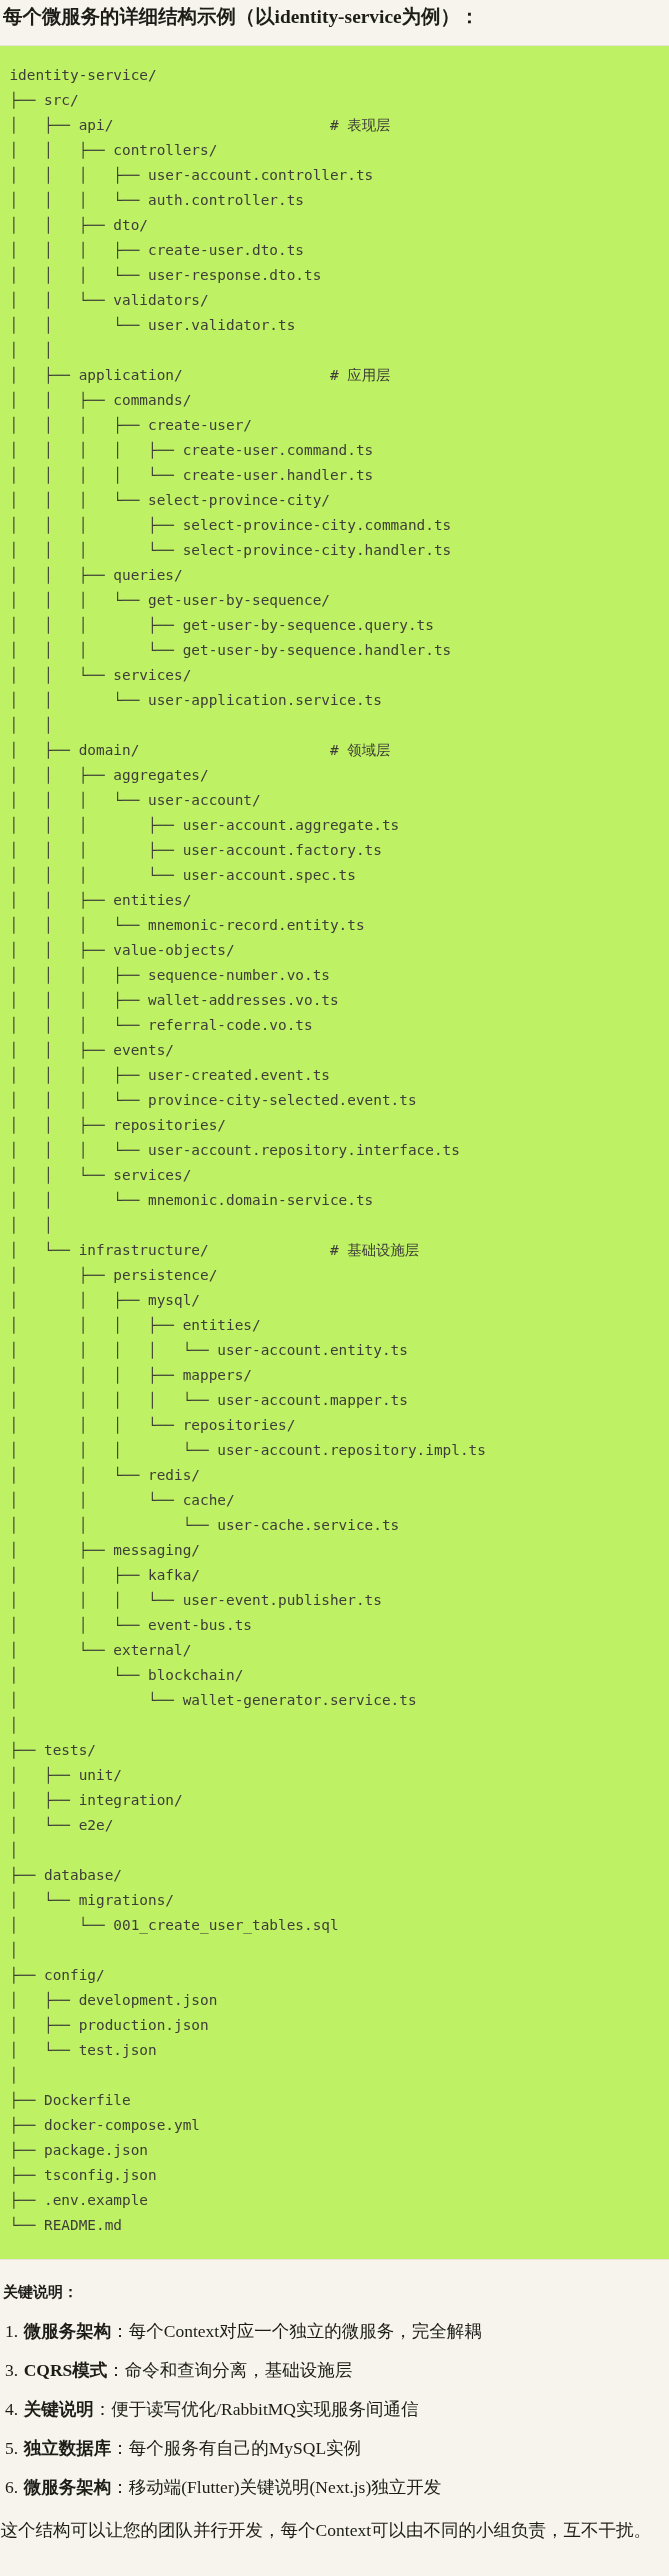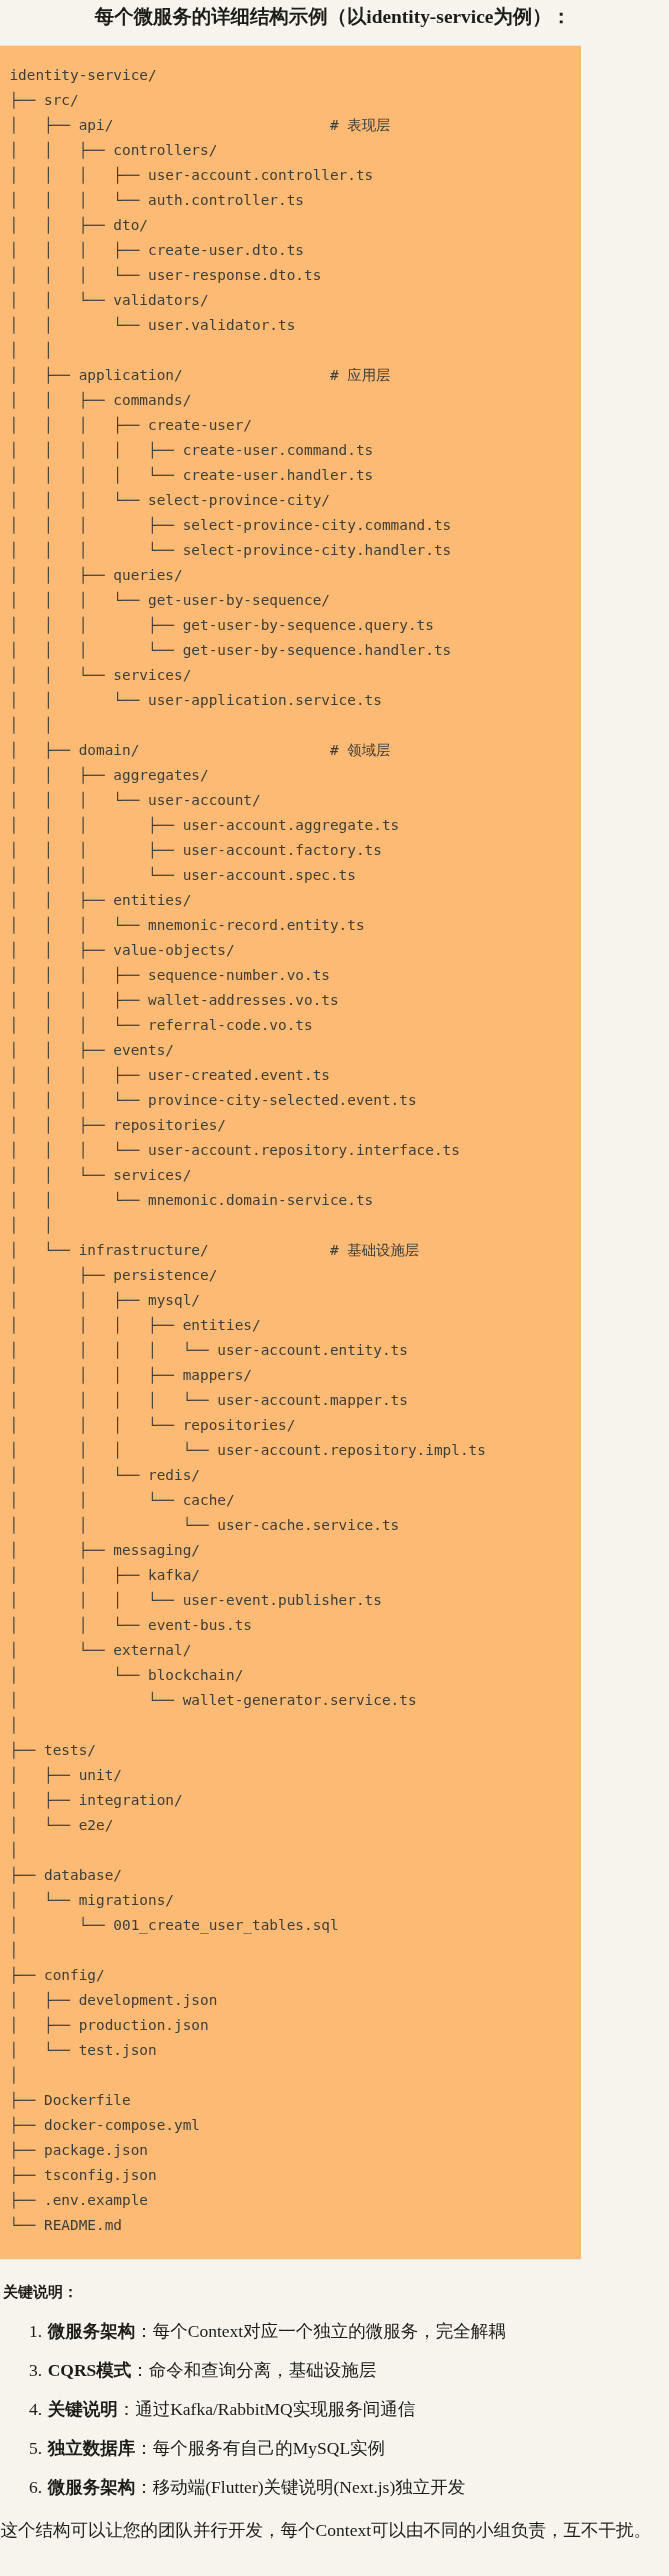--- a/index.html
+++ b/index.html
@@ -14,48 +14,47 @@
     min-height: 2576px;
     box-sizing: border-box;
     padding-top: 3.8px;
     overflow: hidden;
   }
   .doc-title {
     font-size: 19.4px;
     font-weight: bold;
     line-height: 1.35;
     margin: 0 6.3px 15px 3.1px;
-    text-align: center;
   }
   .code-block {
-    background: #fdba74;
+    background: #bef264;
     border-top: 0.6px solid #e7e4da;
     border-bottom: 0.6px solid #e7e4da;
     padding: 17.5px 6.3px 21px 9.4px;
     box-sizing: border-box;
-    width: 581px;
+    width: 669px;
     overflow: hidden;
   }
   .code-block pre {
     margin: 0;
     font-family: "DejaVu Sans Mono", monospace;
     font-size: 14.4px;
     line-height: 25px;
     color: #3e3d37;
     white-space: pre;
   }
   .notes-heading {
     font-size: 15px;
     font-weight: bold;
     margin: 22.5px 0 16.3px 3.1px;
   }
   .notes-list {
     list-style: none;
-    margin: 15px;
-    padding: 0 0 0 14px;
+    margin: 0;
+    padding: 0 0 0 5px;
   }
   .notes-list li {
     font-size: 17.5px;
     line-height: 26px;
     margin: 0 0 13px 0;
   }
   .note-num {
     margin-right: 5.6px;
   }
   .note-label {
@@ -162,21 +161,21 @@
 ├── tsconfig.json
 ├── .env.example
 └── README.md</pre>
   </div>
 
   <p class="notes-heading">关键说明：</p>
 
   <ol class="notes-list">
     <li><span class="note-num">1.</span><span class="note-label">微服务架构</span><span>：</span><span>每个Context对应一个独立的微服务，完全解耦</span></li>
     <li><span class="note-num">3.</span><span class="note-label">CQRS模式</span><span>：</span><span>命令和查询分离，基础设施层</span></li>
-    <li><span class="note-num">4.</span><span class="note-label">关键说明</span><span>：</span><span>通过Kafka/RabbitMQ实现服务间通信</span></li>
+    <li><span class="note-num">4.</span><span class="note-label">关键说明</span><span>：</span><span>便于读写优化/RabbitMQ实现服务间通信</span></li>
     <li><span class="note-num">5.</span><span class="note-label">独立数据库</span><span>：</span><span>每个服务有自己的MySQL实例</span></li>
     <li><span class="note-num">6.</span><span class="note-label">微服务架构</span><span>：</span><span>移动端(Flutter)关键说明(Next.js)独立开发</span></li>
   </ol>
 
   <p class="closing-para">这个结构可以让您的团队并行开发，每个Context可以由不同的小组负责，互不干扰。</p>
 
 </div>
 
 
 </body></html>

